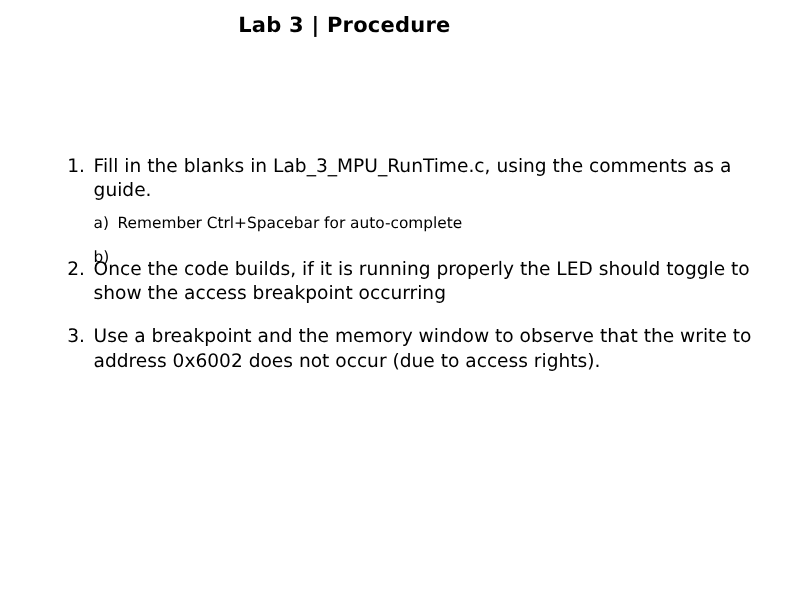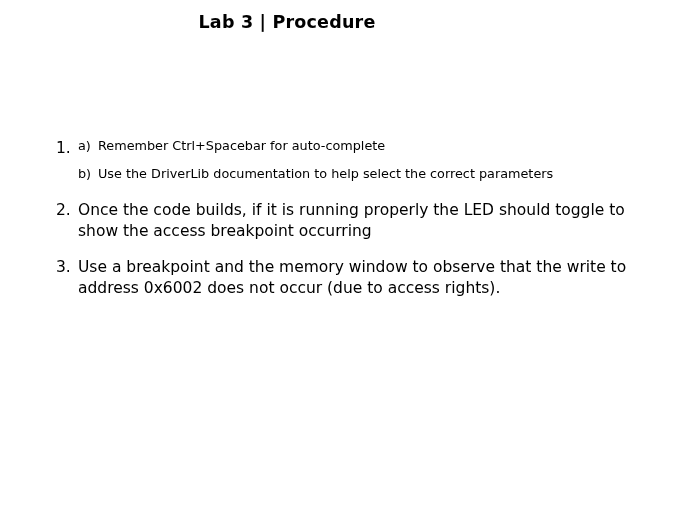--- a/index.html
+++ b/index.html
@@ -91,28 +91,28 @@
 
 <div class="slide">
 
   <div class="slide-title">Lab 3 | Procedure</div>
 
   <div class="body-block">
     <ul class="olist">
 
       <li class="item item-1">
         <span class="num">1.</span>
+        <span class="text">Fill in the blanks in Lab_3_MPU_RunTime.c,  using the comments as a guide.</span>
         <ul class="sublist">
           <li class="subitem">
             <span class="sublabel">a)</span>
             <span class="subtext">Remember Ctrl+Spacebar for auto-complete</span>
           </li>
           <li class="subitem">
             <span class="sublabel">b)</span>
-            <span class="subtext">Use the DriverLib  documentation to help select the correct parameters</span>
           </li>
         </ul>
       </li>
 
       <li class="item item-2">
         <span class="num">2.</span>
         <span class="text">Once the code builds, if it is running properly the LED should toggle to show the access breakpoint occurring</span>
       </li>
 
       <li class="item item-3">

